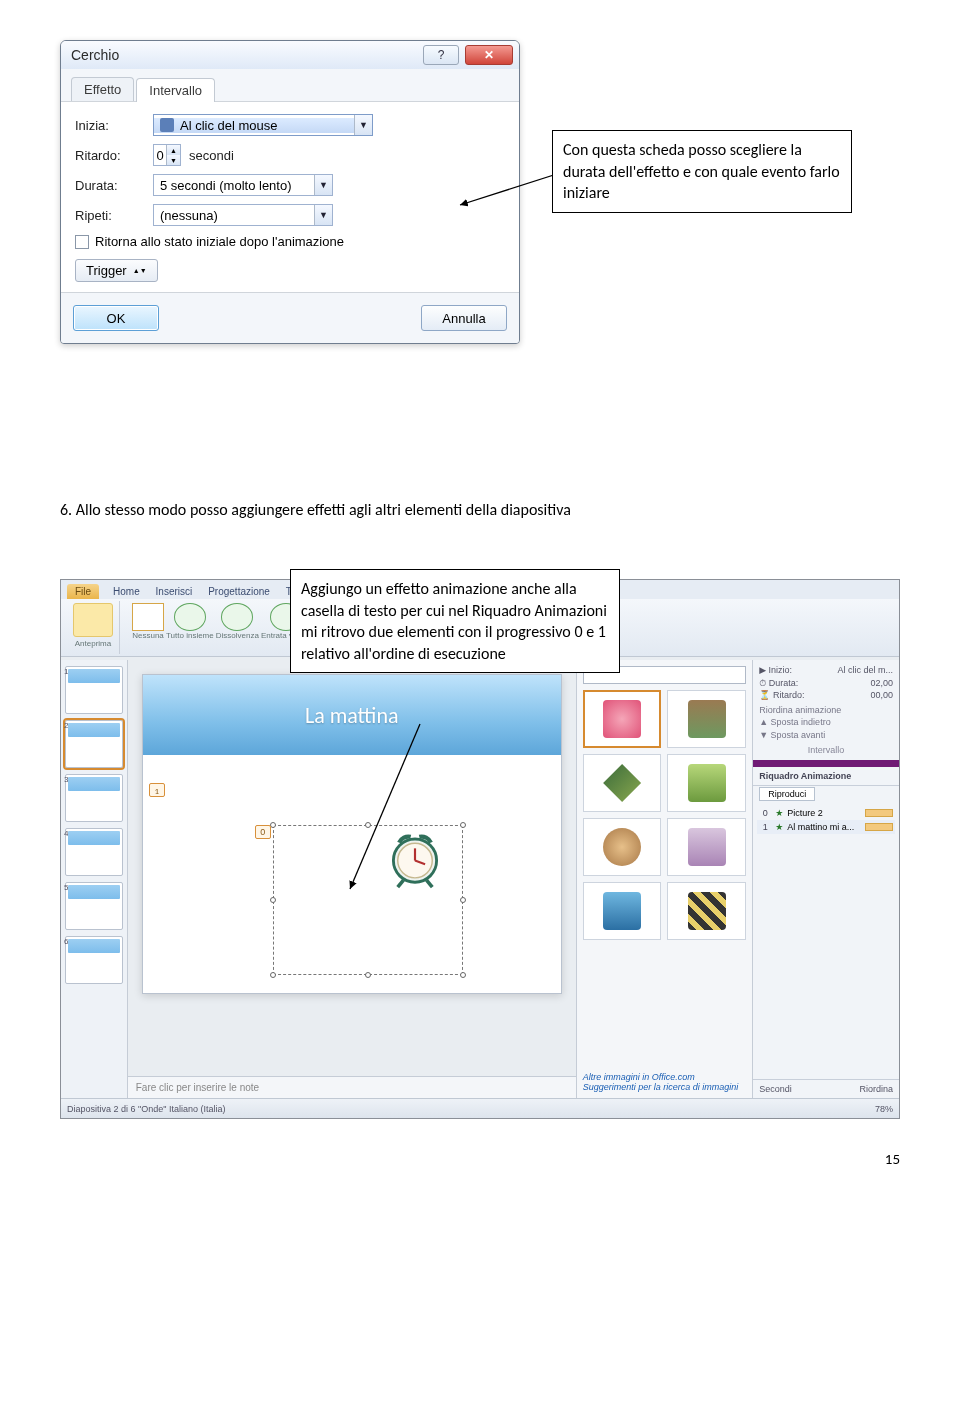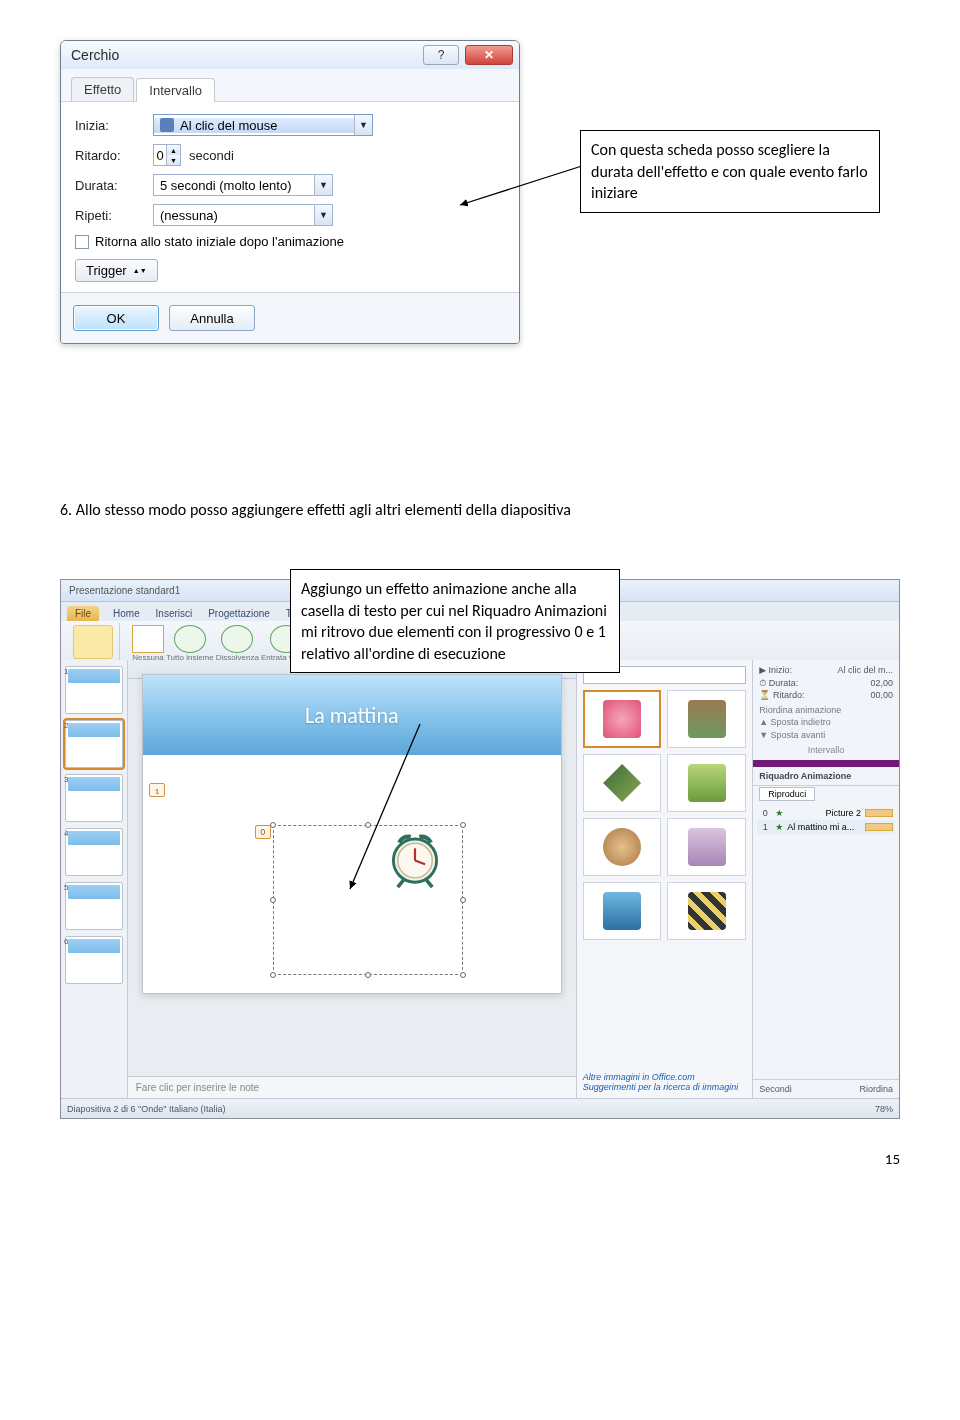--- a/index.html
+++ b/index.html
@@ -24,31 +24,31 @@
   .combo-text { flex:1; padding: 0 6px; font-size:13px; display:flex; align-items:center; gap:6px; }
   .combo-arrow { width:18px; height:100%; border-left:1px solid #adb9c9; background:linear-gradient(#f4f8ff,#d8e4f4); display:flex; align-items:center; justify-content:center; font-size:9px; color:#223; }
   .spinner { width:28px; height:22px; border:1px solid #9fb2d0; display:flex; }
   .spinner-input { flex:1; display:flex; align-items:center; justify-content:center; font-size:13px; }
   .spinner-arrows { width:14px; display:flex; flex-direction:column; border-left:1px solid #adb9c9; }
   .spinner-arrows div { flex:1; font-size:7px; display:flex; align-items:center; justify-content:center; background:linear-gradient(#f4f8ff,#d8e4f4); }
   .unit { font-size:13px; color:#222; }
   .chk-row { display:flex; align-items:center; gap:6px; font-size:13px; margin-top:4px; }
   .chk { width:14px; height:14px; border:1px solid #8a97a8; background:#fff; }
   .trigger-btn { margin-top:10px; display:inline-flex; align-items:center; gap:6px; padding:3px 10px; border:1px solid #a8b3c4; border-radius:3px; background:linear-gradient(#fbfcfe,#e6ecf4); font-size:13px; }
-  .dialog-footer { display:flex; justify-content:flex-start; gap:10px; padding: 12px 12px; background:#f3f6fa; border-top:1px solid #d0d5db; }
+  .dialog-footer { display:flex; justify-content:space-between; gap:10px; padding: 12px 12px; background:#f3f6fa; border-top:1px solid #d0d5db; }
   .dlg-btn { min-width:86px; height:26px; border-radius:3px; border:1px solid #8ea7c6; background:linear-gradient(#fdfefe,#e4ecf6); font-size:13px; display:flex; align-items:center; justify-content:center; }
   .dlg-btn.primary { background:linear-gradient(#eaf6ff,#bde2fb); border-color:#5c9fd6; box-shadow:inset 0 0 0 1px #fff; }
 
   .mouse-icon { width:14px; height:14px; background:#5b7fb8; border-radius:2px; display:inline-block; }
   .combo-blue .combo-text { background: linear-gradient(#dcebff,#c5d9f6); }
   .combo-blue { border-color:#7e9cc9; }
 
   
   .callout { border:1.5px solid #000; padding:8px 10px; font-size:16px; line-height:1.35; background:#fff; font-family: Calibri, Arial, sans-serif; }
-  .callout1 { position:absolute; left:520px; top:90px; width:300px; }
+  .callout1 { position:absolute; left:492px; top:90px; width:300px; }
   .top-area { position:relative; height:400px; }
 
   .arrow-svg1 { position:absolute; left:395px; top:115px; }
 
   
   .para6 { margin-top: 60px; font-size:16px; font-family: Calibri, Arial, sans-serif; }
 
   
   .bottom-area { position:relative; margin-top:60px; }
   .pp-shot { width: 840px; height: 540px; border:1px solid #8a8f97; background:#e9edf1; position:relative; overflow:hidden; }
@@ -197,23 +197,20 @@
     <defs>
         <marker id="ah2" markerWidth="8" markerHeight="8" refX="6" refY="3" orient="auto">
           <path d="M0,0 L6,3 L0,6 Z" fill="#000"></path>
         </marker>
       </defs>
     <line x1="80" y1="5" x2="10" y2="170" stroke="#000" stroke-width="1.3" marker-end="url(#ah2)"></line>
   </svg>
 
   <div class="pp-shot">
 
-    <div class="pp-top">
-      <span>Presentazione standard1</span>
-    </div>
     <div style="padding:2px 6px 0 6px; background:#e6ecf4;">
       <span class="rib-tab">File</span>
       <span class="rib-tab-normal">Home</span>
       <span class="rib-tab-normal">Inserisci</span>
       <span class="rib-tab-normal">Progettazione</span>
       <span class="rib-tab-normal">Transizioni</span>
       <span class="rib-tab-normal" style="background:#fff;border:1px solid #c3cad3;border-bottom:none;border-radius:3px 3px 0 0;">Animazioni</span>
     </div>
     <div class="pp-ribbon">
       <div class="rib-group">
@@ -366,21 +363,21 @@
             <div>▼ <span>Sposta avanti</span></div>
           </div>
           <div style="text-align:center;color:#889;margin-top:2px;">Intervallo</div>
         </div>
         <div class="anim-title">Riquadro Animazione</div>
         <div style="padding:3px 6px;"><span style="border:1px solid #b7c2d0;padding:1px 8px;background:#fff;">Riproduci</span></div>
         <div class="anim-list">
           <div class="anim-item">
             <span class="anim-num">0</span>
             <span style="color:#2a7a2a;">★</span>
-            <span style="flex:1;text-align:right;">Picture 2</span>
+            <span style="flex:1;">Picture 2</span>
             <span class="anim-bar" style="max-width:28px;"></span>
           </div>
           <div class="anim-item" style="background:#e8eef7;">
             <span class="anim-num">1</span>
             <span style="color:#2a7a2a;">★</span>
             <span style="flex:1;">Al mattino mi a...</span>
             <span class="anim-bar" style="max-width:28px;"></span>
           </div>
         </div>
         <div class="anim-foot">

